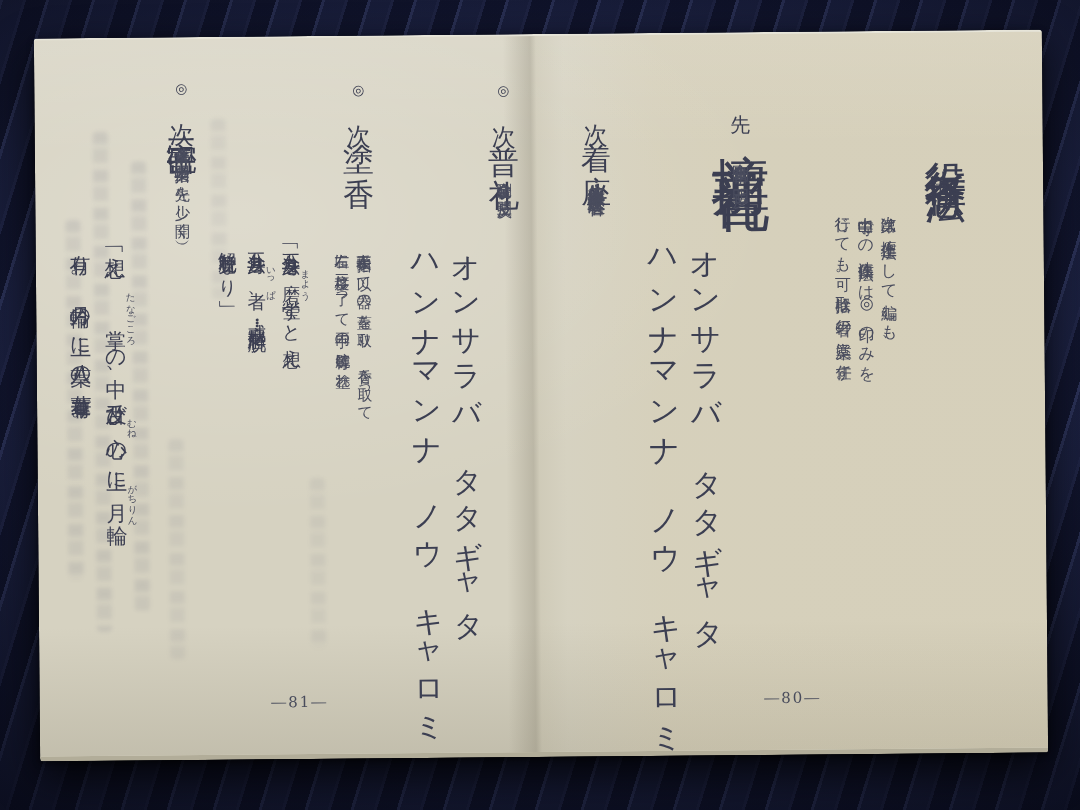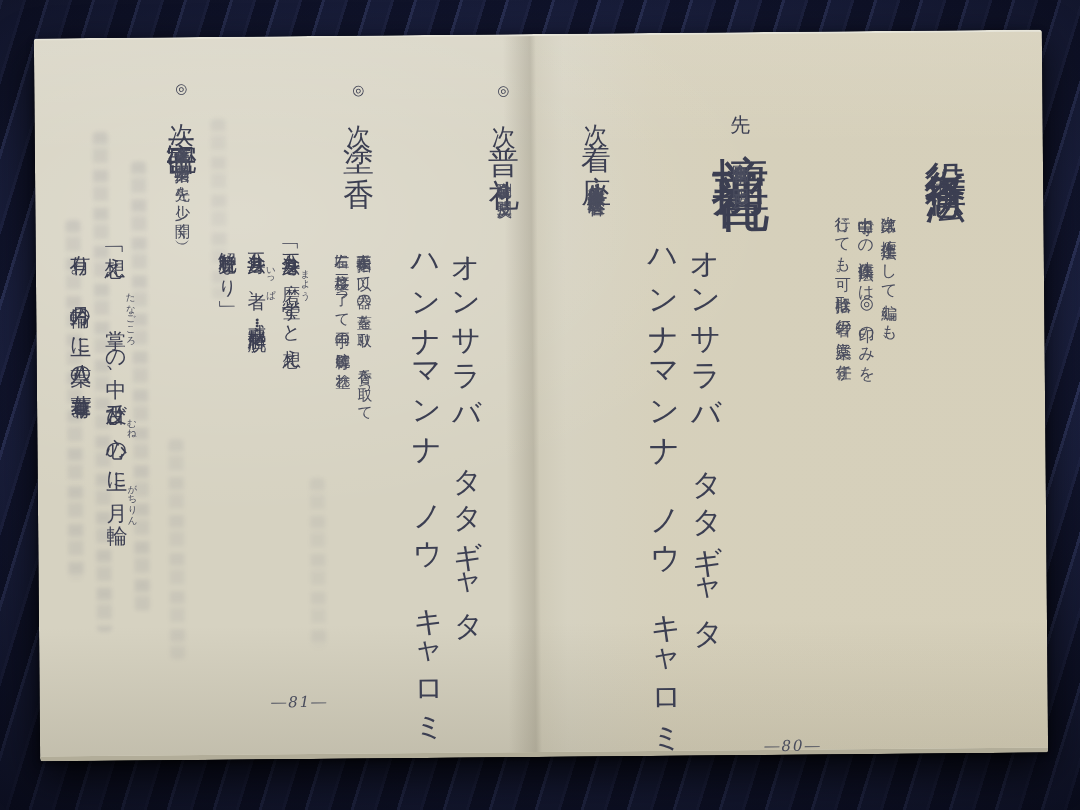--- a/index.html
+++ b/index.html
@@ -64,24 +64,24 @@
   .zukou-note{right:669px;top:204px;font-size:15px;line-height:22px;letter-spacing:1px;color:var(--ink2);}
   .quote{right:733px;top:199px;font-size:18.5px;line-height:29px;letter-spacing:1.5px;}
   .sec-sanmitsu{right:840px;top:41px;}
   .sec-sanmitsu .heading{letter-spacing:3px;margin-inline-start:10px;}
   .sec-sanmitsu .instr{letter-spacing:.5px;margin-inline-start:12px;}
   .omoe{right:908px;top:199px;font-size:21px;line-height:35px;letter-spacing:2px;}
   ruby{ruby-position:over;}
   rt{font-size:9.5px;letter-spacing:0;color:var(--ink2);}
   .pagenum{
     position:absolute;writing-mode:horizontal-tb;width:110px;text-align:center;
-    font-size:15px;letter-spacing:2px;color:#494c5c;top:655px;font-style:italic;
+    font-size:15px;letter-spacing:2px;color:#494c5c;top:655px;
   }
   .pagenum-left{left:205px;}
-  .pagenum-right{left:698px;margin-top:48px;}
+  .pagenum-right{left:698px;}
   
   .ghost{
     position:absolute;width:15px;border-radius:4px;
     background:repeating-linear-gradient(to bottom,
       rgba(96,99,120,.30) 0 12px, rgba(96,99,120,.06) 12px 17px,
       rgba(96,99,120,.24) 17px 31px, rgba(96,99,120,.02) 31px 38px);
     filter:blur(2.3px);opacity:.45;
   }
   .g1{left:30px;top:180px;height:360px;}
   .g2{left:58px;top:92px;height:500px;}

